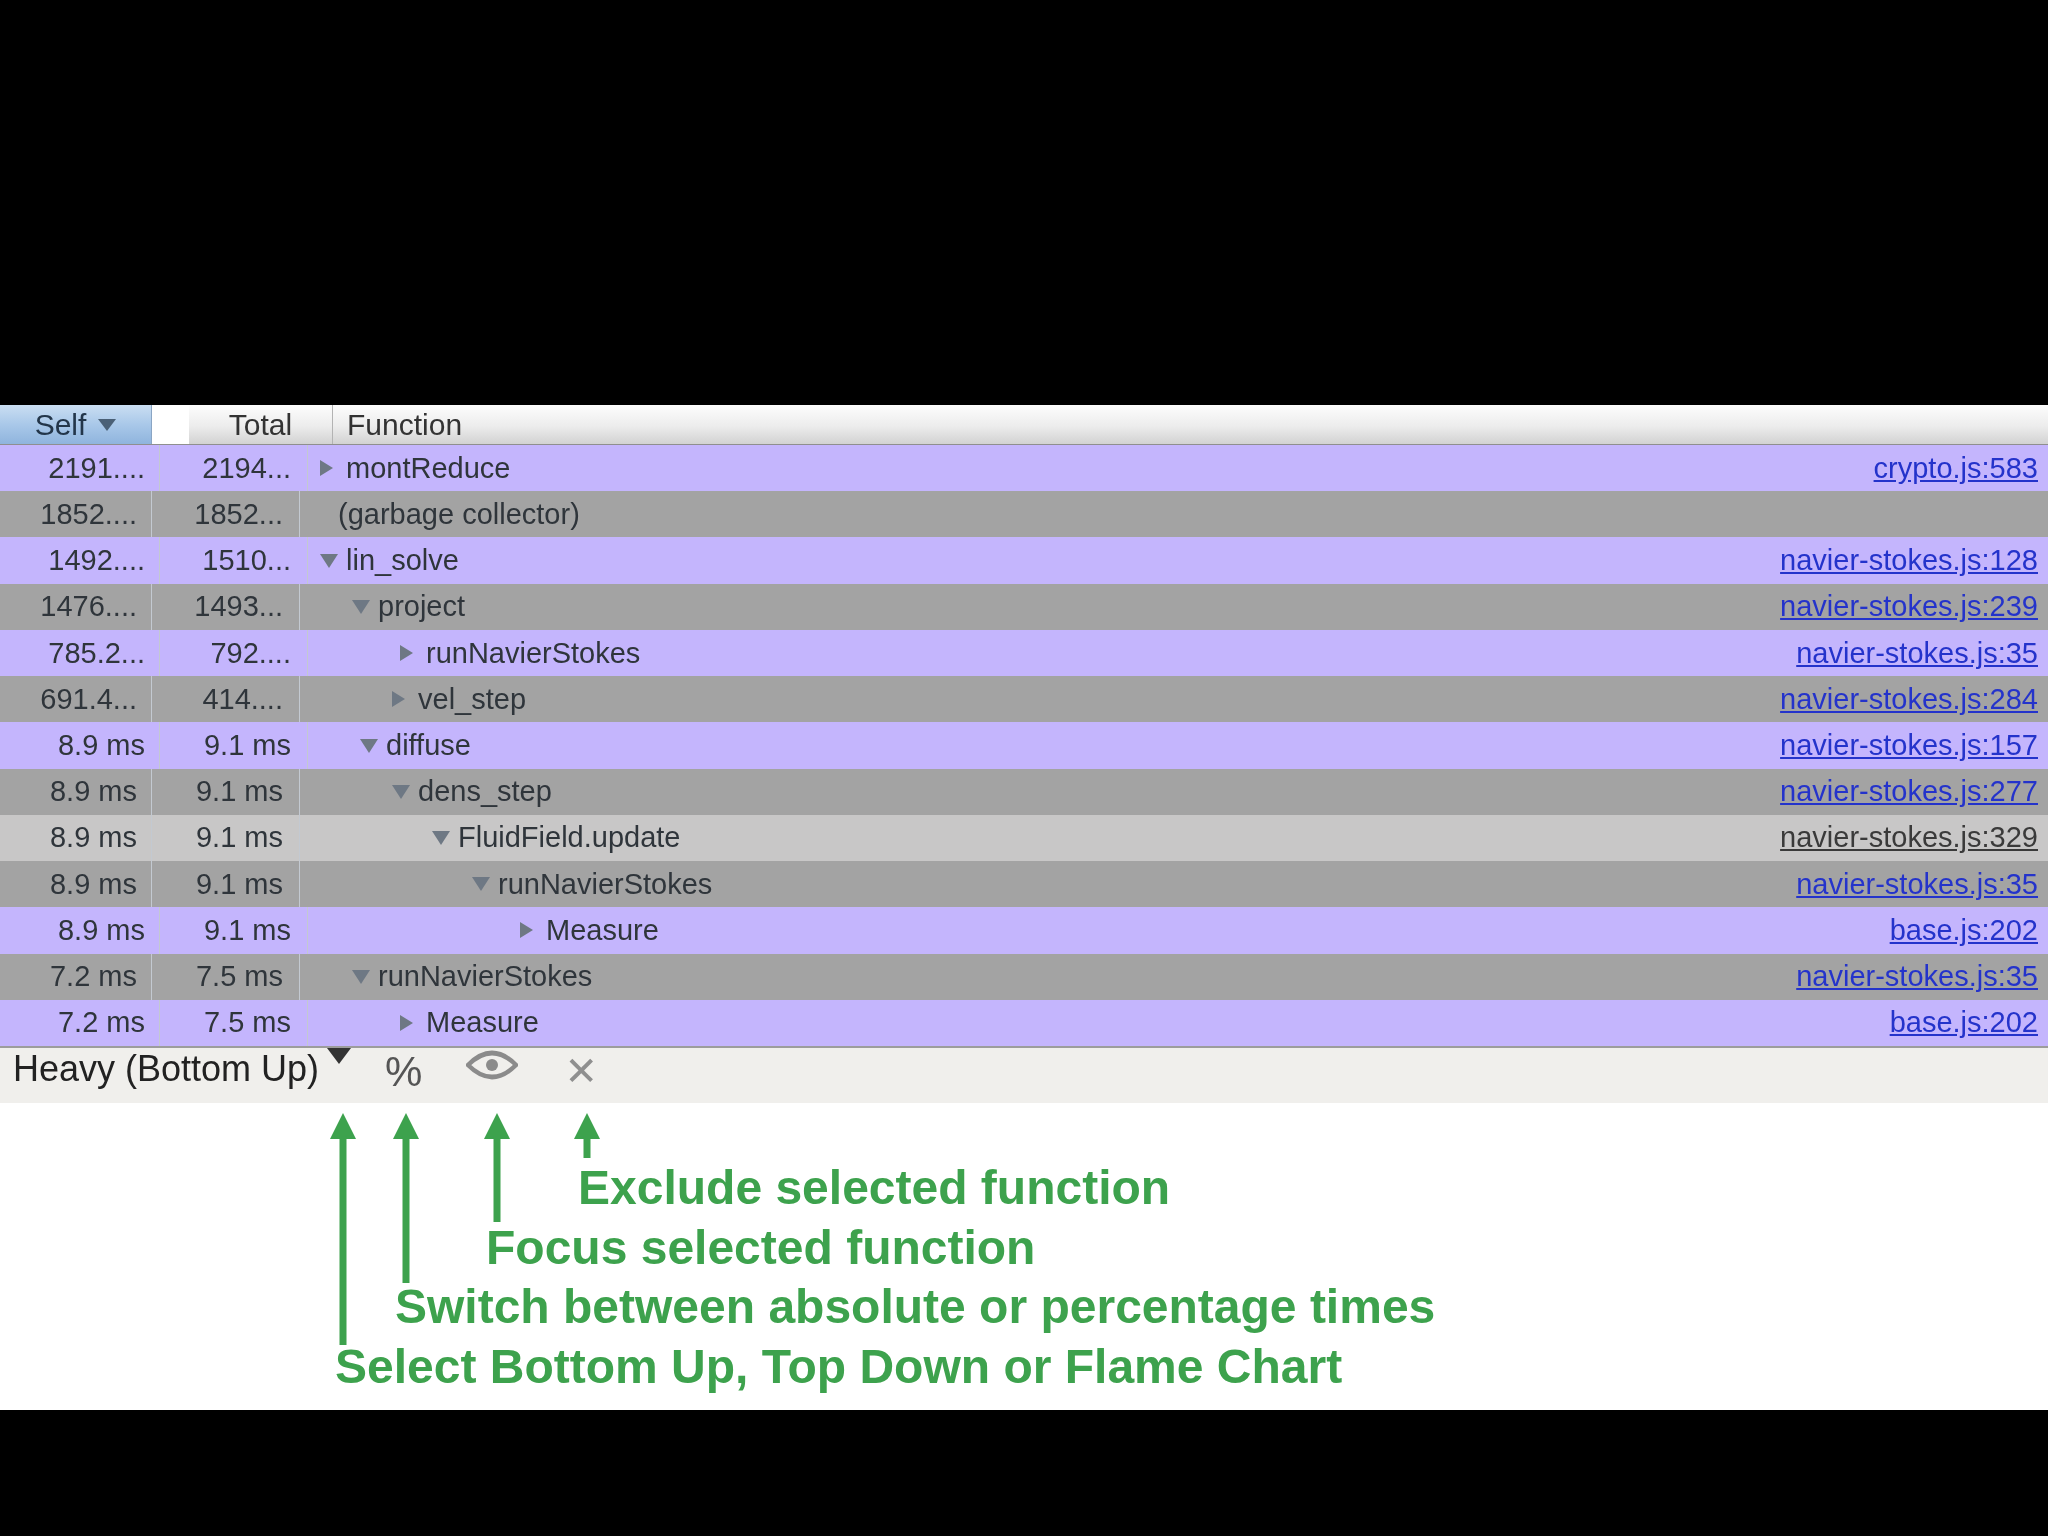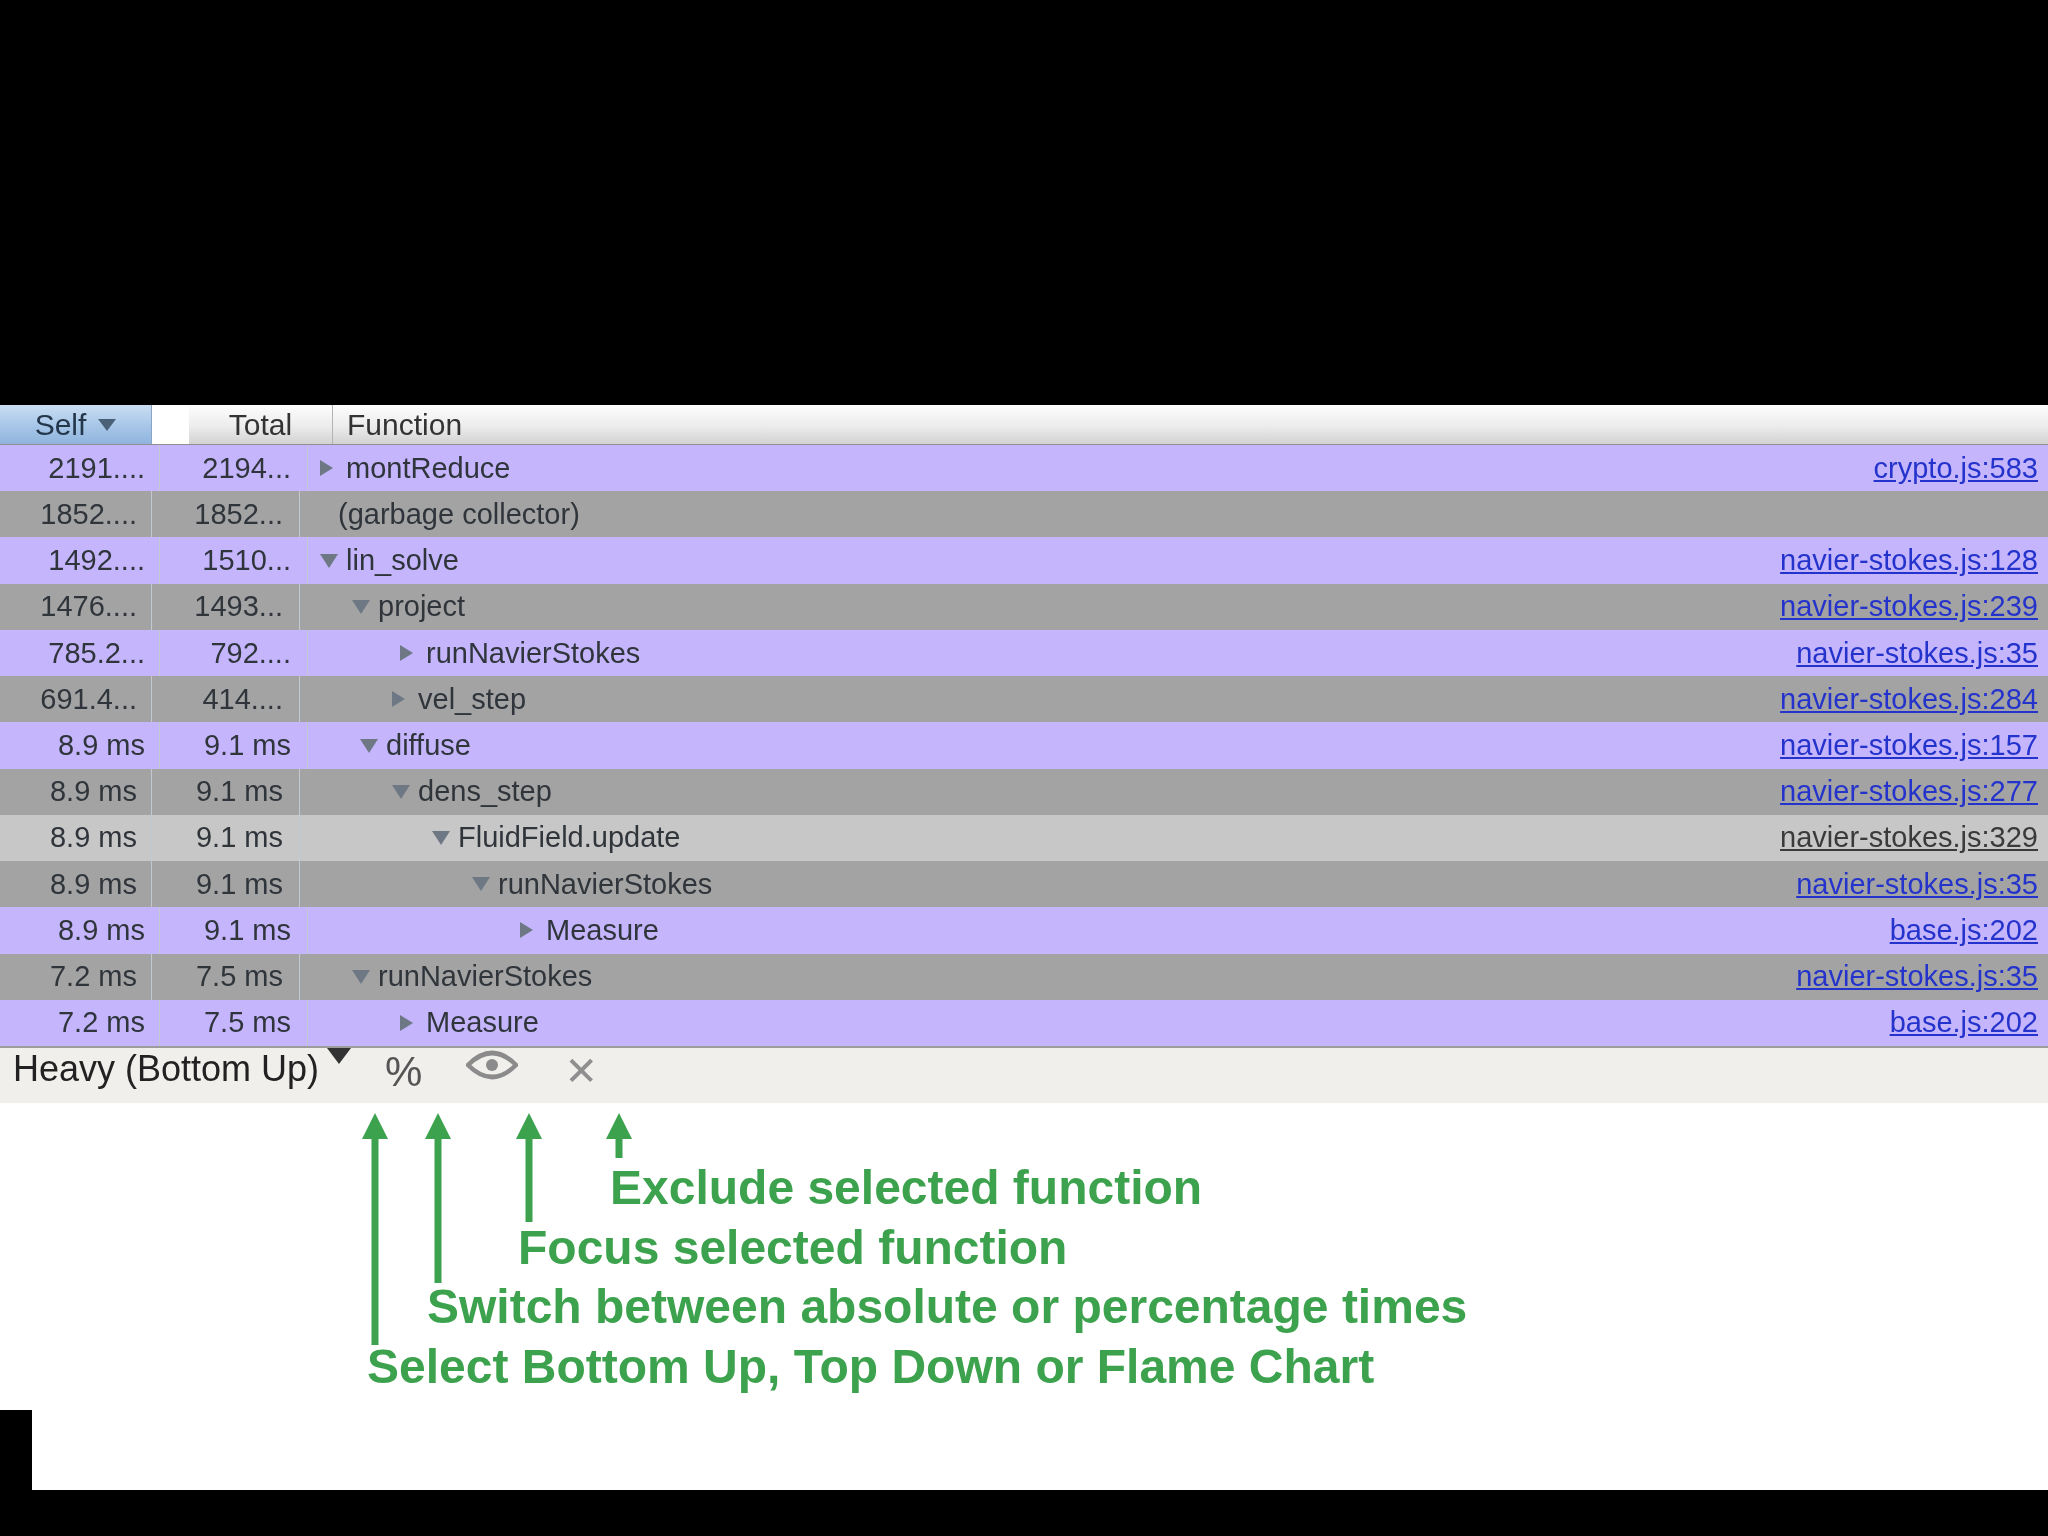--- a/index.html
+++ b/index.html
@@ -42,21 +42,21 @@
   .toolbar{height:57px;box-sizing:border-box;display:flex;align-items:flex-start;padding-left:13px;
            background:#f0efec;border-top:2px solid #9c9c9c;}
   .tb-label{font-size:36px;color:#222;}
   .tb-caret{width:0;height:0;margin-left:8px;border-left:12px solid transparent;
             border-right:12px solid transparent;border-top:16px solid #333;cursor:pointer;}
   .tb-percent{margin-left:34px;font-size:42px;color:#555;cursor:pointer;}
   .tb-eye{margin-left:44px;display:flex;align-items:center;cursor:pointer;}
   .tb-x{margin-left:46px;font-size:40px;color:#8f8f8f;cursor:pointer;}
 
   
-  .annotations{position:relative;height:387px;background:#fff;margin-left:32px;}
+  .annotations{position:relative;height:307px;background:#fff;}
   .arrow{position:absolute;width:26px;}
   .arrow .head{width:0;height:0;border-left:13px solid transparent;border-right:13px solid transparent;
                border-bottom:26px solid #3da24d;}
   .arrow .shaft{position:absolute;top:22px;left:50%;transform:translateX(-50%);width:7px;bottom:0;background:#3da24d;}
   .caption{position:absolute;font-size:48px;font-weight:bold;color:#3da24d;white-space:nowrap;line-height:1.15;}
 </style>
 </head>
 <body>
 
 <div class="stage">

